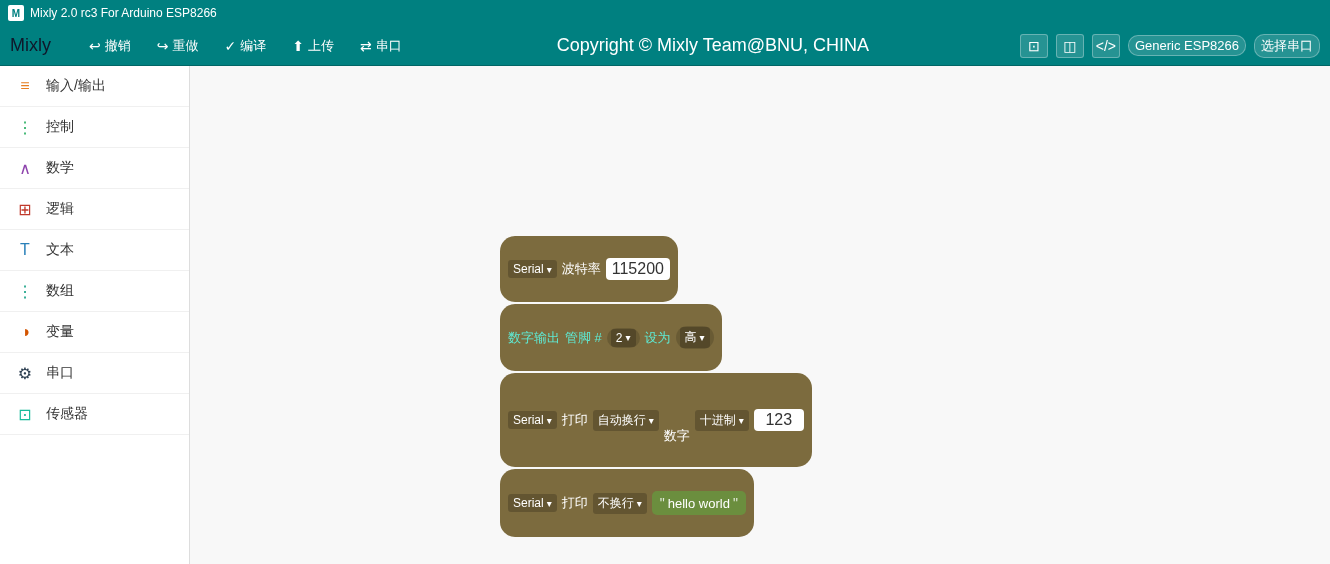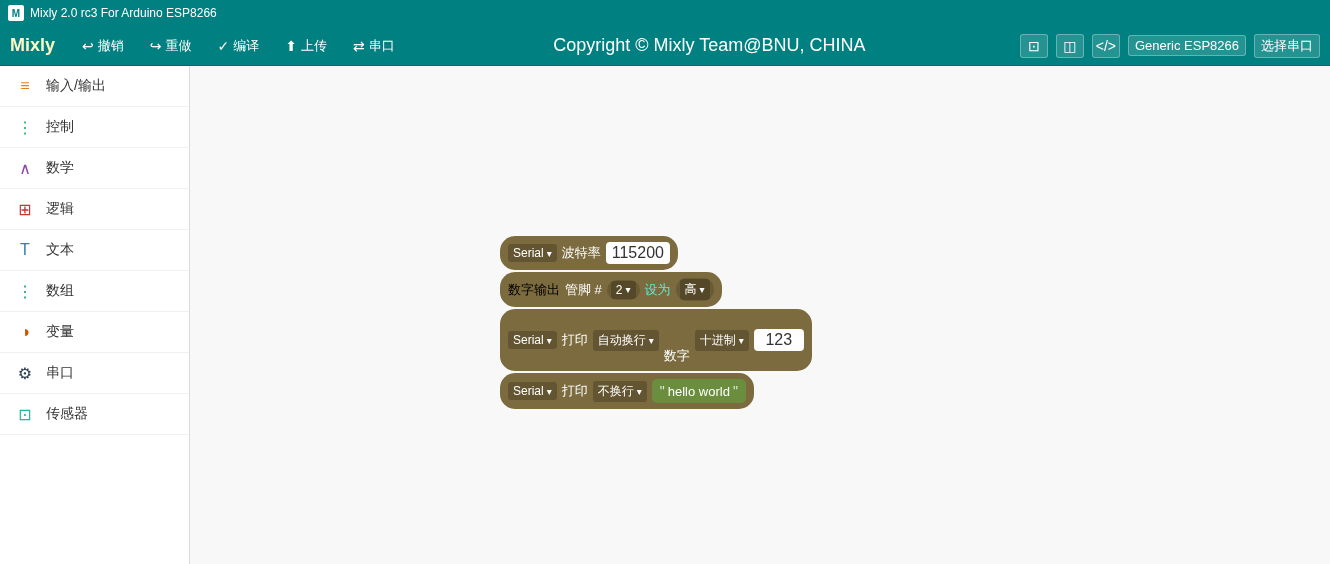--- a/index.html
+++ b/index.html
@@ -30,23 +30,23 @@
       color: white;
       display: flex;
       align-items: center;
       padding: 4px 10px;
       gap: 18px;
       height: 40px;
       border-bottom: 1px solid #006666;
     }
     .toolbar-brand {
       font-size: 18px;
-      font-weight: bold;
-      color: #fef9c3;
-      margin-right: 5px;
+      font-weight: normal;
+      color: #0f172a;
+      margin-right: 16px;
     }
     .toolbar-btn {
       display: flex; align-items: center; gap: 4px;
       cursor: pointer; color: white; font-size: 13px;
       padding: 2px 4px;
       border-radius: 3px;
     }
     .toolbar-btn .icon { font-size: 14px; }
     .toolbar-center {
       flex: 1; text-align: center; color: white; font-size: 18px;
@@ -58,21 +58,21 @@
       width: 28px; height: 24px;
       background: rgba(255,255,255,0.15);
       border: 1px solid rgba(255,255,255,0.3);
       border-radius: 3px;
       display: flex; align-items: center; justify-content: center;
       cursor: pointer; color: white; font-size: 14px;
     }
     .toolbar-dropdown {
       background: rgba(255,255,255,0.15);
       border: 1px solid rgba(255,255,255,0.3);
-      border-radius: 3px;
+      border-radius: 10px;
       padding: 2px 6px;
       color: white;
       display: flex; align-items: center; gap: 4px;
       cursor: pointer; font-size: 13px;
     }
 
     
     #main {
       display: flex;
       height: calc(564px - 26px - 40px);
@@ -125,21 +125,21 @@
       position: absolute;
       top: 170px;
       left: 310px;
     }
 
     
     .block {
       display: inline-flex;
       align-items: center;
       border-radius: 15px;
-      padding: 6px 8px;
+      padding: 22px 8px;
       gap: 5px;
       position: relative;
       font-size: 13px;
       color: white;
       font-weight: 500;
       min-height: 30px;
       flex-wrap: nowrap;
     }
 
     .block-row {
@@ -298,22 +298,22 @@
       <div class="block-row">
         <div class="block bg-serial">
           <span class="block-dropdown">Serial</span>
           <span style="color:white;">波特率</span>
           <span class="block-input">115200</span>
         </div>
       </div>
 
       <div class="block-row">
         <div class="block bg-serial">
-          <span style="color:#000000;">数字输出</span>
-          <span style="color:#ffffff;">管脚 #</span>
+          <span style="color:#5eead4;">数字输出</span>
+          <span style="color:#5eead4;">管脚 #</span>
           <span style="display:inline-flex;align-items:center;background:rgba(0,0,0,0.15);border-radius:12px;padding:1px 4px;">
             <span class="block-dropdown">2</span>
           </span>
           <span style="color:#5eead4;font-family:Liberation Serif, serif;">设为</span>
           <span style="display:inline-flex;align-items:center;background:rgba(0,0,0,0.15);border-radius:12px;padding:1px 4px;">
             <span class="block-dropdown">高</span>
           </span>
         </div>
       </div>
 

